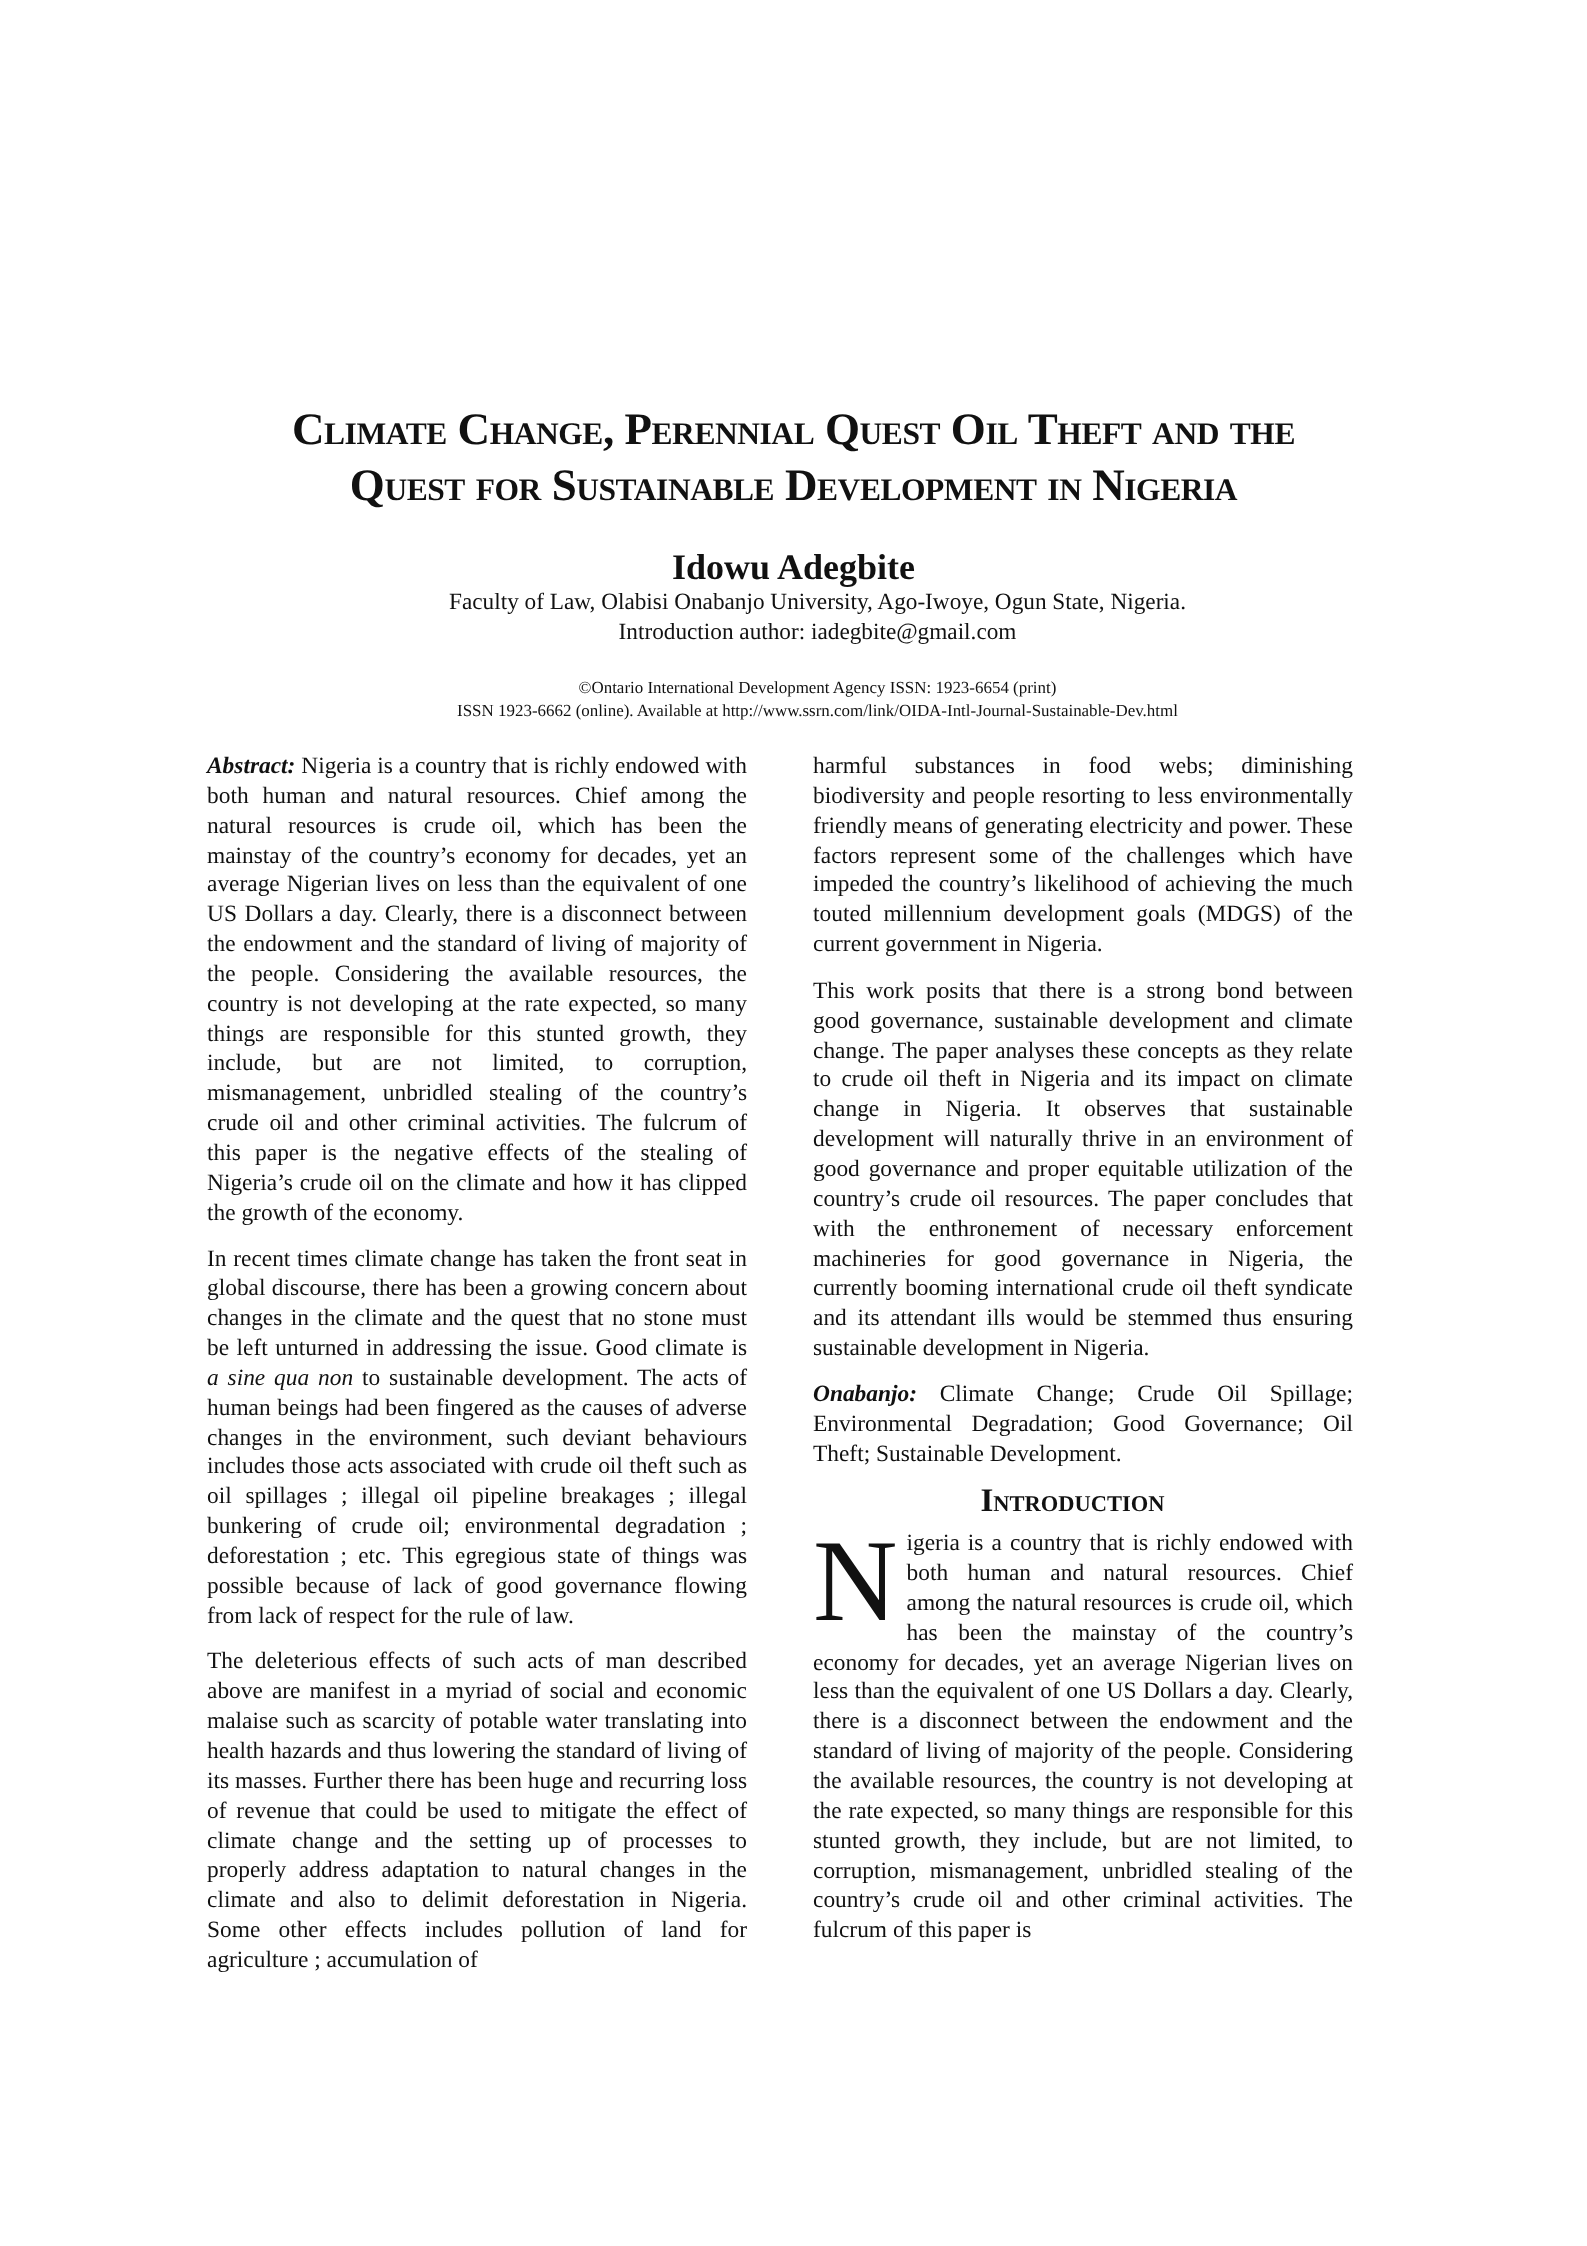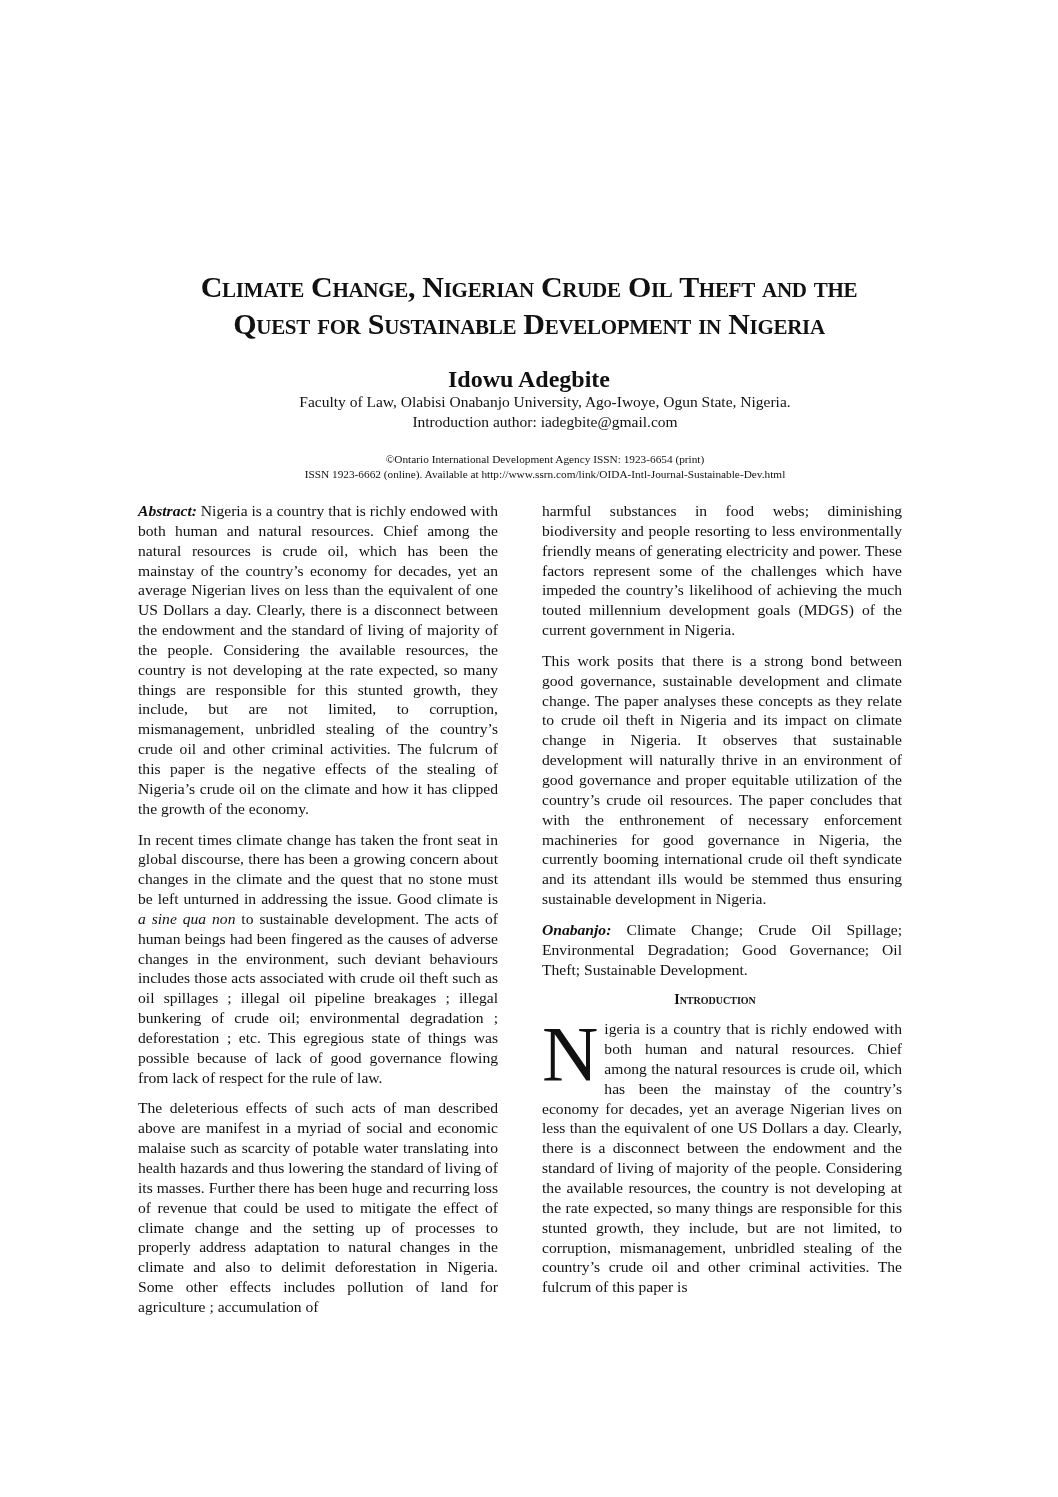--- a/index.html
+++ b/index.html
@@ -12,28 +12,28 @@
     .affil { position: absolute; left: 16px; width: 1058px; top: 392px; text-align: center;
              font-size: 15.5px; line-height: 19.5px; }
     .issn { position: absolute; left: 16px; width: 1058px; top: 452px; text-align: center;
             font-size: 11.3px; line-height: 15px; }
     .col { position: absolute; top: 501px; width: 374px; font-size: 15.6px; line-height: 19.85px;
            text-align: justify; }
     .col.left { left: 124px; }
     .col.right { left: 528px; }
     .col p { margin: 0 0 11px 14px; }
     .label { font-weight: bold; font-style: italic; }
-    .sec-head { text-align: center; font-weight: bold; font-variant: small-caps; font-size: 14px; margin: 4px 0 9px 0; }
+    .sec-head { text-align: center; font-weight: bold; font-variant: small-caps; font-size: 22px; margin: 4px 0 9px 0; }
     .dropcap { float: left; font-size: 78px; line-height: 62px; margin: 4px 6px 0 0; font-weight: normal; }
   </style>
 </head>
 <body>
 
 <div class="title">
-  <div>Climate Change, Nigerian Crude Oil Theft and the</div>
+  <div>Climate Change, Perennial Quest Oil Theft and the</div>
   <div>Quest for Sustainable Development in Nigeria</div>
 </div>
 <div class="author">Idowu Adegbite</div>
 <div class="affil">
   <div>Faculty of Law, Olabisi Onabanjo University, Ago-Iwoye, Ogun State, Nigeria.</div>
   <div>Introduction author: iadegbite@gmail.com</div>
 </div>
 <div class="issn">
   <div>©Ontario International Development Agency ISSN: 1923-6654 (print)</div>
   <div>ISSN 1923-6662 (online). Available at http://www.ssrn.com/link/OIDA-Intl-Journal-Sustainable-Dev.html</div>

